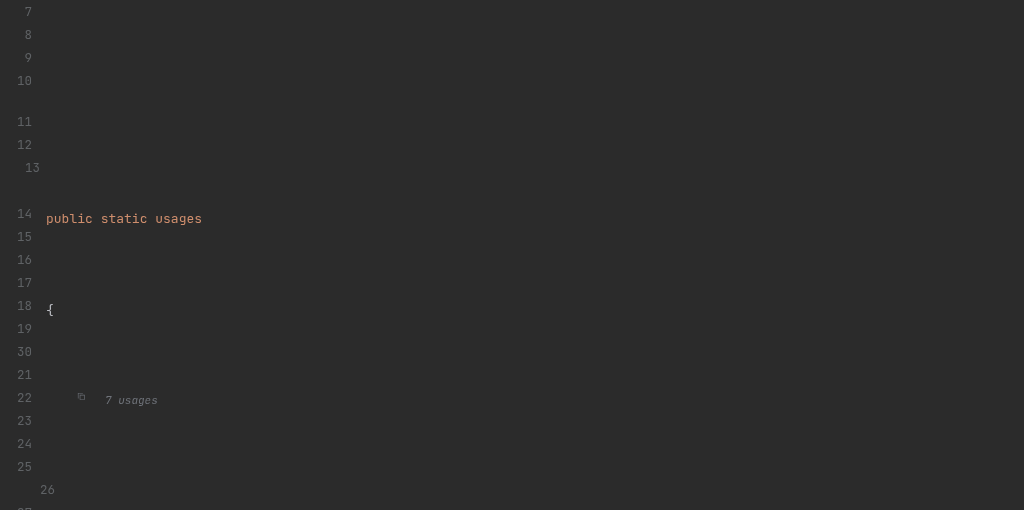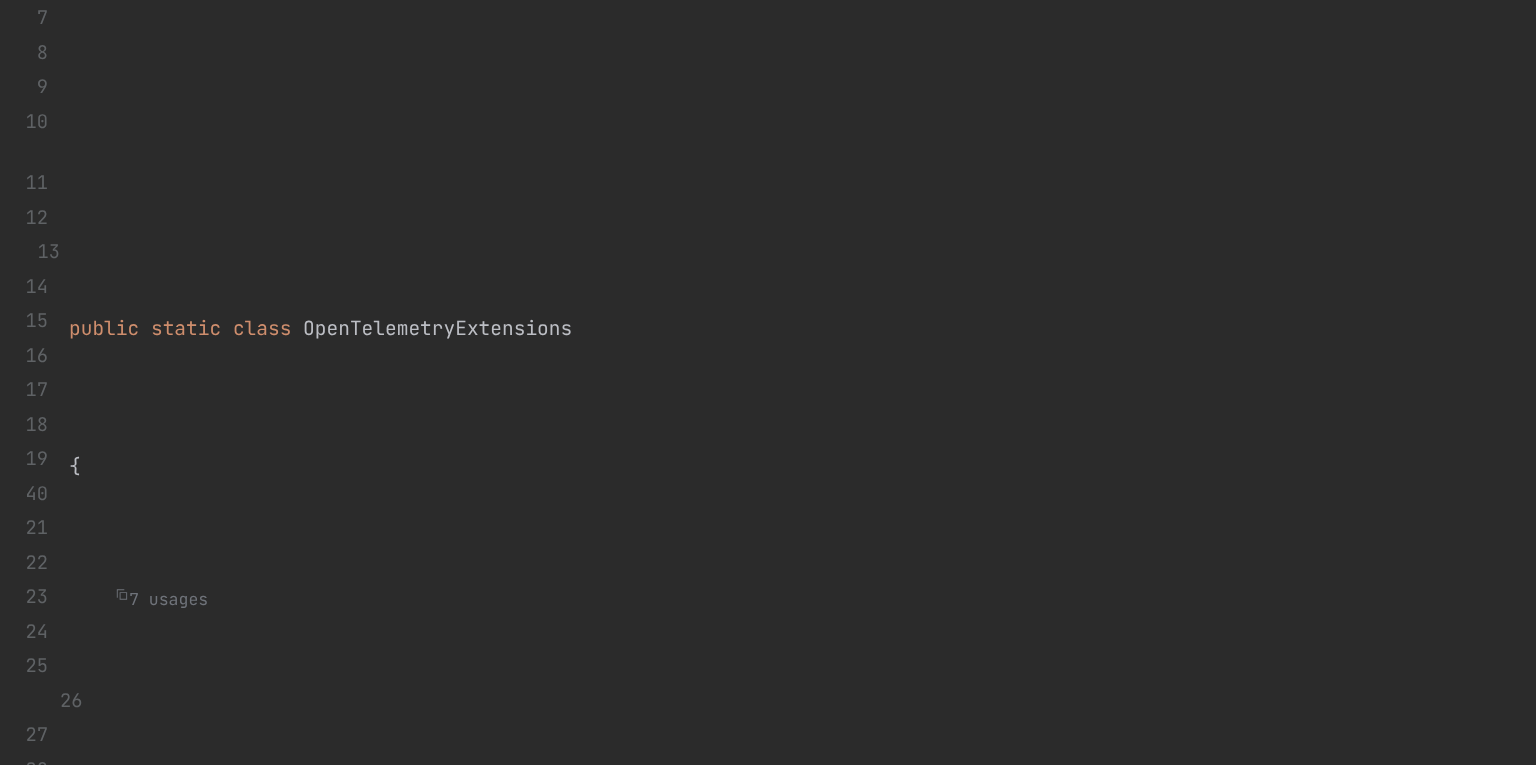--- a/index.html
+++ b/index.html
@@ -27,61 +27,61 @@
     .gutter div { height:23px; }
     .code {
       flex:1;
       white-space:pre;
       padding-top:0;
       overflow:hidden;
     }
     .code .row { height:23px; display:flex; align-items:center; }
     .kw   { color:#cf8e6d; }
     .punc { color:#bcbec4; }
-    .usages { color:#6f737a; font-size:11px; display:flex; align-items:flex-start; gap:0;}
+    .usages { color:#6f737a; font-size:11px; display:flex; align-items:flex-start; gap:19px;font-style:italic;}
     .usages svg { width:10px; height:10px; fill:#6f737a; }
     .ident { color:#bcbec4; }
   </style>
 </head>
 <body>
 
 <div class="editor">
   <div class="gutter" id="gutter">
       <div style="height: 23px;">7</div>
       <div style="height: 23px;">8</div>
       <div style="height: 23px;">9</div>
       <div style="height: 23px;">10</div>
       <div style="height: 18px;"></div>
       <div style="height: 23px;">11</div>
       <div style="height: 23px;">12</div>
       <div style="height: 23px; padding-left: 25px;">13</div>
-      <div style="height: 23px;">14</div>
+      <div style="height: 23px; margin-top: 23px;">14</div>
       <div style="height: 23px;">15</div>
       <div style="height: 23px;">16</div>
       <div style="height: 23px;">17</div>
       <div style="height: 23px;">18</div>
       <div style="height: 23px;">19</div>
-      <div style="height: 23px;">40</div>
+      <div style="height: 23px;">30</div>
       <div style="height: 23px;">21</div>
       <div style="height: 23px;">22</div>
       <div style="height: 23px;">23</div>
       <div style="height: 23px;">24</div>
       <div style="height: 23px;">25</div>
       <div style="height: 23px; padding-left: 40px;">26</div>
       <div style="height: 23px;">27</div>
       <div style="height: 23px;">28</div>
     </div>
   <div class="code">
 
     
     
     <div class="row"></div>
     
     <div class="row">
-      <span class="kw">public</span><span>&nbsp;</span><span class="kw">static</span><span>&nbsp;</span><span class="kw">class</span><span>&nbsp;</span><span class="ident">OpenTelemetryExtensions</span>
+      <span class="kw">public</span><span>&nbsp;</span><span class="kw">static</span><span>&nbsp;</span><span class="kw">usages</span><span>&nbsp;</span>
     </div>
     
     <div class="row">
       <span class="punc">{</span>
     </div>
     
     <div class="row" style="height:18px;line-height:18px;">
       <span style="width:30px;display:inline-block;"></span>
       <span class="usages"><svg viewBox="0 0 16 16">
             <path d="M3 3h8v1H4v8H3V3zm3 3h8v8H6V6zm1 1v6h6V7H7z"></path>

